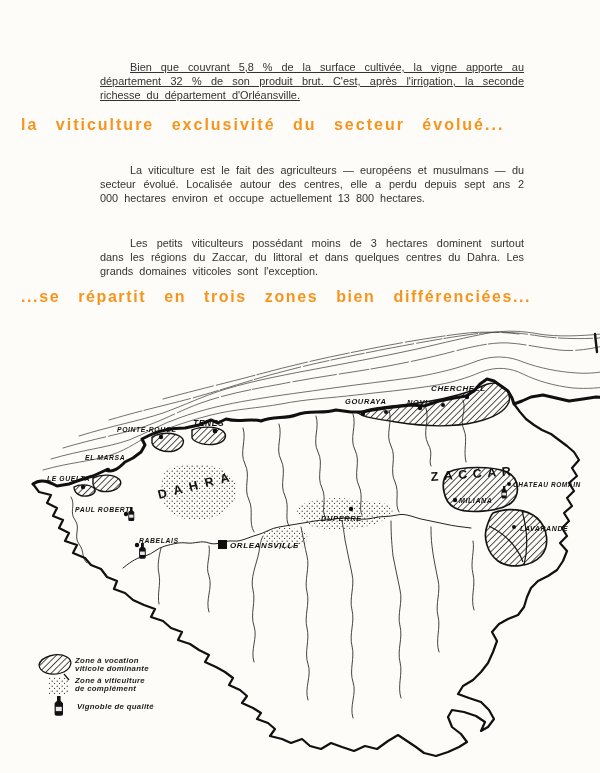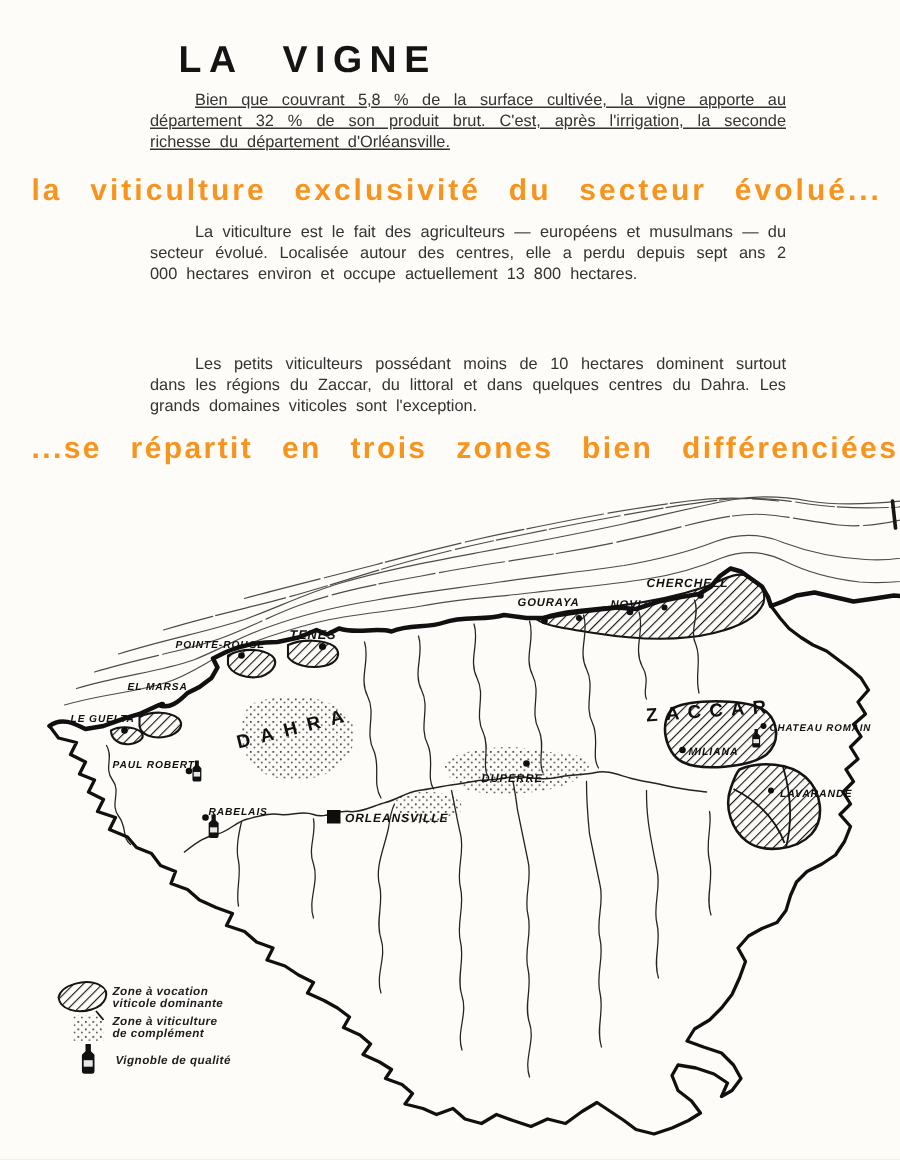--- a/index.html
+++ b/index.html
@@ -12,49 +12,48 @@
     position:absolute;left:119px;top:9px;
     font-size:25px;font-weight:bold;color:#141414;
     letter-spacing:5px;word-spacing:15px;white-space:nowrap;
   }
   .para{
     position:absolute;left:100px;width:424px;
     font-size:10.9px;line-height:13.9px;text-align:justify;
     word-spacing:3px;text-indent:30px;color:#333;
   }
   #para-intro{top:50px;text-decoration:underline;}
-  #para-viticulture{top:138px;}
+  #para-viticulture{top:153px;}
   #para-petits{top:226px;}
   .accent-heading{
     position:absolute;left:21px;width:578px;
-    font-size:20px;font-weight:bold;color:#f7941d;
+    font-size:16px;font-weight:bold;color:#f7941d;
     letter-spacing:2px;word-spacing:11px;white-space:nowrap;
   }
   #heading-evolue{top:116px;}
   #heading-zones{top:288px;word-spacing:12px;letter-spacing:1.6px;}
   .map-wrap{position:absolute;left:0;top:328px;width:600px;height:445px;margin-left:11px;}
   svg text{font-family:"Liberation Sans",sans-serif;}
   .town-label{font-weight:bold;font-style:italic;fill:#101010;letter-spacing:0.6px;}
   .region-label{font-weight:bold;fill:#101010;}
   .legend-label{font-weight:bold;font-style:italic;fill:#1c1c1c;font-size:7.8px;letter-spacing:0.3px;}
 </style>
 </head>
 <body>
 
 <div class="page">
 
-  <h1 class="page-title">LA VIGNE</h1>
 
   <p class="para" id="para-intro">Bien que couvrant 5,8 % de la surface cultivée, la vigne apporte au département 32 % de son produit brut. C'est, après l'irrigation, la seconde richesse du département d'Orléansville.</p>
 
   <div class="accent-heading" id="heading-evolue">la viticulture exclusivité du secteur évolué...</div>
 
   <p class="para" id="para-viticulture">La viticulture est le fait des agriculteurs — européens et musulmans — du secteur évolué. Localisée autour des centres, elle a perdu depuis sept ans 2 000 hectares environ et occupe actuellement 13 800 hectares.</p>
 
-  <p class="para" id="para-petits">Les petits viticulteurs possédant moins de 10 hectares dominent surtout dans les régions du Zaccar, du littoral et dans quelques centres du Dahra. Les grands domaines viticoles sont l'exception.</p>
+  <p class="para" id="para-petits">Les petits viticulteurs possédant moins de 3 hectares dominent surtout dans les régions du Zaccar, du littoral et dans quelques centres du Dahra. Les grands domaines viticoles sont l'exception.</p>
 
   <div class="accent-heading" id="heading-zones">...se répartit en trois zones bien différenciées...</div>
 
   <div class="map-wrap">
   <svg width="600" height="445" viewBox="0 328 600 445">
     <defs>
       <pattern id="hatch" width="4.5" height="4.5" patternUnits="userSpaceOnUse" patternTransform="rotate(45)">
         <line x1="0" y1="0" x2="0" y2="4.5" stroke="#161616" stroke-width="1.5"></line>
       </pattern>
       <pattern id="dots" width="5" height="5" patternUnits="userSpaceOnUse">

